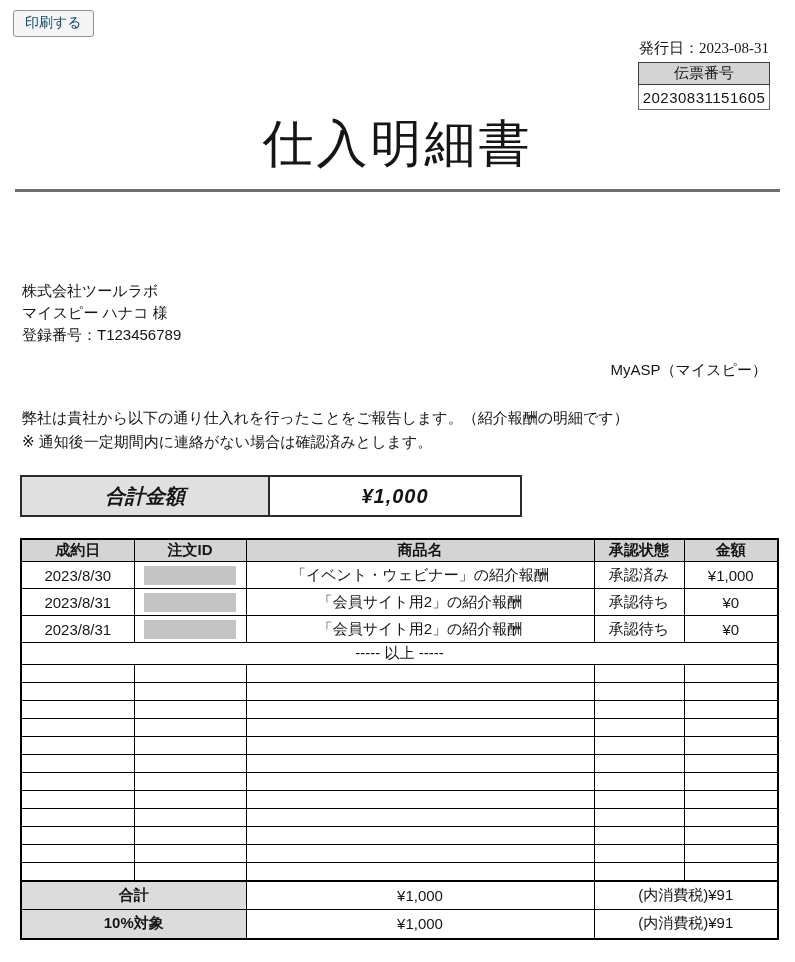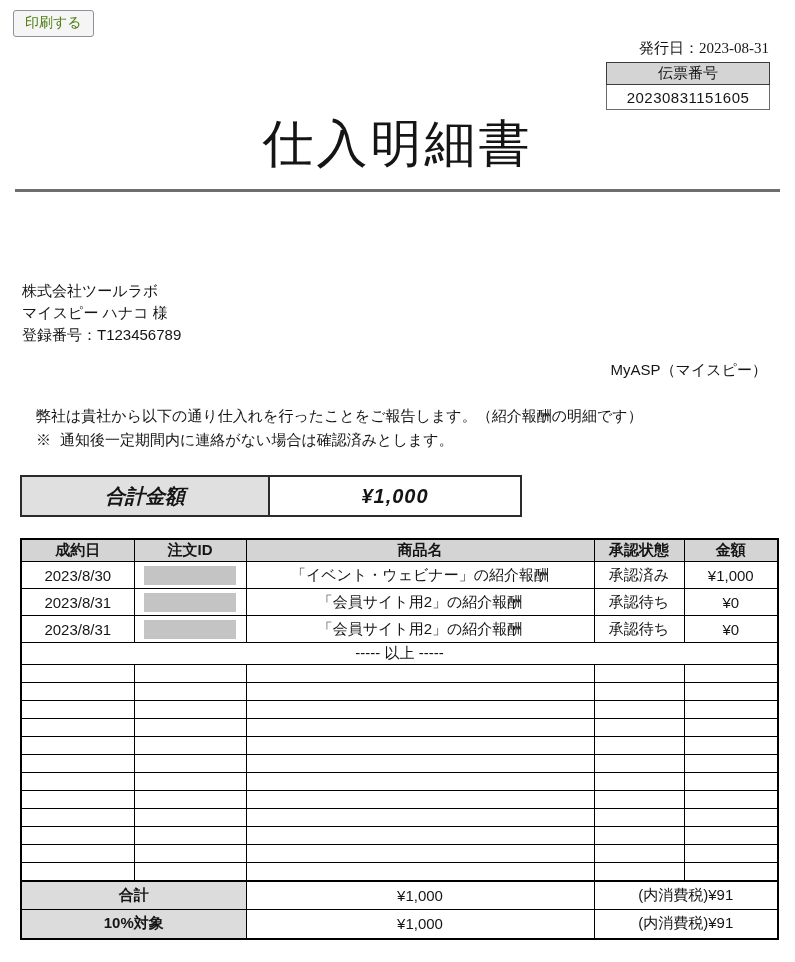--- a/index.html
+++ b/index.html
@@ -13,29 +13,29 @@
   }
   
   .print-btn {
     margin:10px 0 0 13px;
     font-family:"Liberation Sans","DejaVu Sans",sans-serif;
     font-size:14px;
     padding:3px 11px 4px;
     background:#f5f5f5;
     border:1px solid #8f8f9d;
     border-radius:3px;
-    color:#4d7c0f;
+    color:#0c4a6e;
     cursor:pointer;
   }
   
   .issue-date { text-align:right; padding-right:26px; margin-top:2px; font-size:15px;font-family:Liberation Serif, serif; }
   .slip-box {
     border-collapse:collapse;
     margin:4px 25px 0 auto;
-    width:164px;
+    width:132px;
     font-size:15px;
   }
   .slip-box th {
     background:#d4d4d4; font-weight:normal;
     border:1px solid #3c3c3c; height:22px; text-align:center;
   }
   .slip-box td {
     background:#ffffff; border:1px solid #6a6a6a;
     height:25px; text-align:center; letter-spacing:0.5px;
   }
@@ -47,21 +47,21 @@
     margin:0 0 10px;
   }
   .title-rule {
     border:none; height:3px;
     background:#6e6e6e;
     margin:0 15px;
   }
   
   .recipient { margin:88px 0 0 22px; line-height:22px; }
   .issuer    { text-align:right; margin:15px 28px 0 0; }
-  .notice    { margin:26px 0 0 36px; line-height:24px;font-family:Liberation Mono, monospace; }
+  .notice    { margin:26px 0 0 22px; line-height:24px; }
   
   .total-box { border-collapse:collapse; margin:21px 0 0 20px; table-layout:fixed; }
   .total-box td {
     border:2px solid #2b2b2b;
     height:40px; text-align:center; vertical-align:middle;
     font-size:20px; font-weight:bold;font-style:italic;
   }
   .total-box .tb-label { width:248px; background:#e0e0e0; }
   .total-box .tb-value { width:252px; background:#ffffff; letter-spacing:1px; }
   

